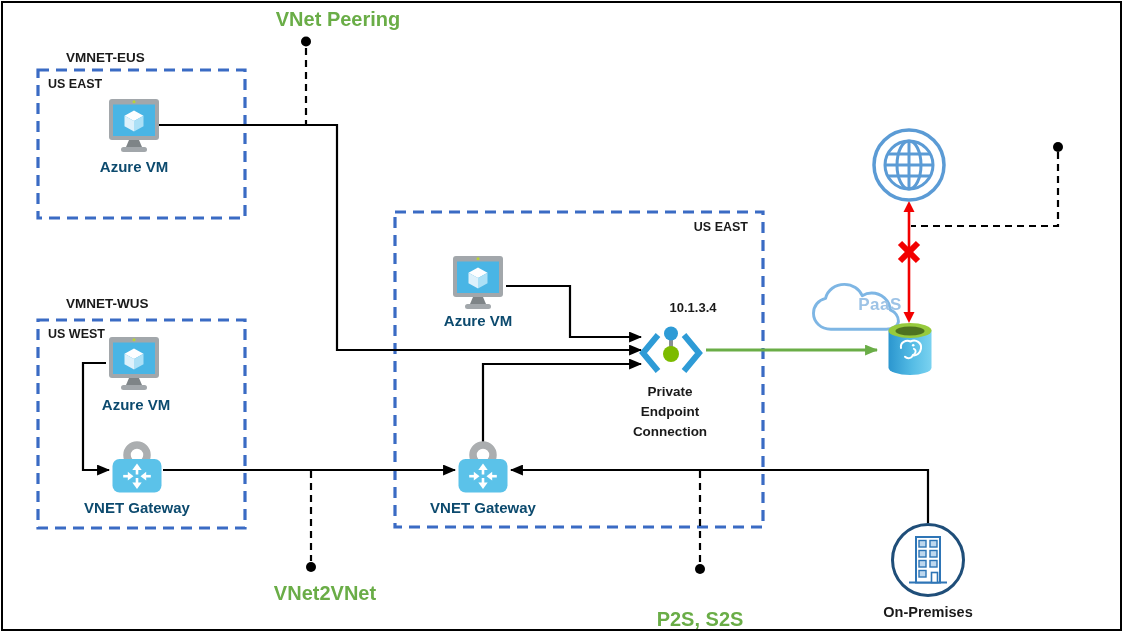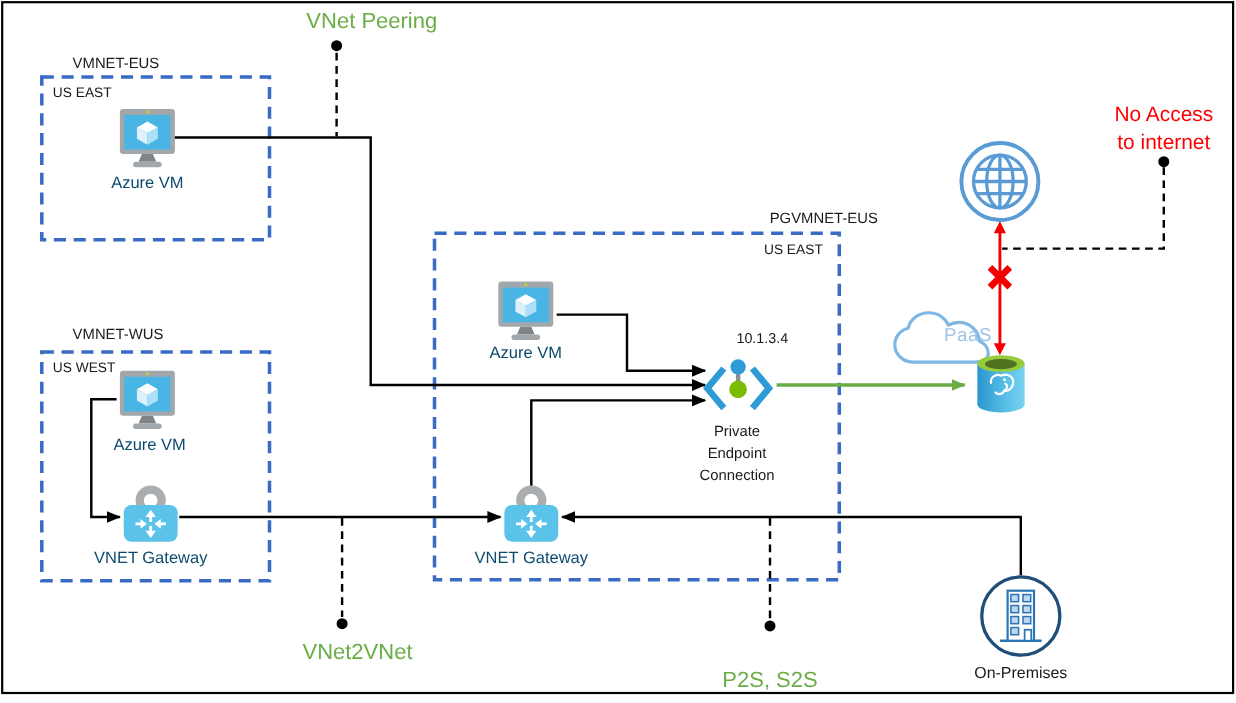--- a/index.html
+++ b/index.html
@@ -2,21 +2,21 @@
 <html><head>
 <meta charset="utf-8">
 <style>
   html,body{margin:0;padding:0;background:#fff;}
   .canvas{
     position:relative;width:1124px;height:639px;background:#fff;overflow:hidden;
     font-family:"Liberation Sans","DejaVu Sans",sans-serif;
   }
   .abs{position:absolute;}
   svg{display:block;}
-  .lbl{position:absolute;white-space:nowrap;font-weight:400;color:#1a1a1a;}
+  .lbl{position:absolute;white-space:nowrap;font-weight:700;color:#1a1a1a;}
   .lbl.center{transform:translateX(-50%);text-align:center;}
   .green-lbl{color:#6AAD47;font-size:20px;}
   .red-lbl{color:#FF0000;font-size:19px;line-height:25px;text-align:center;transform:translateX(-50%);}
   .box-name{font-size:13.5px;margin-left:28px;}
   .region{font-size:12.5px;}
   .icon-lbl{color:#0c4a6e;font-size:15px;}
   .ip-lbl{font-size:13px;margin-left:23px;}
   .pe-lbl{font-size:13.5px;line-height:20px;text-align:center;transform:translateX(-50%);}
   .paas-lbl{color:#9DC3E6;font-size:17px;letter-spacing:.5px;}
   .onprem-lbl{font-size:14.5px;}
@@ -118,21 +118,20 @@
       <polygon points="26,49 21.3,42.5 30.7,42.5" fill="#fff"></polygon>
         <rect x="24.7" y="38" width="2.6" height="5" fill="#fff"></rect>
       <polygon points="22.5,36.2 16.8,31.8 16.8,40.6" fill="#fff"></polygon>
         <rect x="12.2" y="34.9" width="5" height="2.6" fill="#fff"></rect>
       <polygon points="29.5,36.2 35.2,31.8 35.2,40.6" fill="#fff"></polygon>
         <rect x="34.8" y="34.9" width="5" height="2.6" fill="#fff"></rect>
     </svg>
   </div>
   <div class="lbl center icon-lbl" style="left:137px;top:499px;">VNET Gateway</div>
 
-  <div class="lbl box-name right-align" style="left:570px;top:191px;width:200px;">PGVMNET-EUS</div>
   <div class="lbl region right-align" style="left:548px;top:220px;width:200px;">US EAST</div>
 
   <div class="abs" style="left:450px;top:254px;">
     <svg width="56" height="58" viewBox="0 0 56 58">
       <rect x="3" y="2" width="50" height="41" rx="3" fill="#A2A7AB"></rect>
       <circle cx="28" cy="4.8" r="1.5" fill="#B9D435"></circle>
       <rect x="7" y="7.5" width="42" height="31.5" fill="#49B5E5"></rect>
       <polygon points="28,13.5 37.5,18.8 28,24 18.5,18.8" fill="#FDFEFF"></polygon>
       <polygon points="18.5,18.8 28,24 28,34.5 18.5,29.2" fill="#DDF1FB"></polygon>
       <polygon points="37.5,18.8 28,24 28,34.5 37.5,29.2" fill="#ACE0F6"></polygon>
@@ -171,24 +170,20 @@
   <div class="lbl pe-lbl" style="left:670px;top:382px;">
     <span style="display:block;">Private</span>
     <span style="display:block;">Endpoint</span>
     <span style="display:block;">Connection</span>
   </div>
 
   <div class="lbl center green-lbl" style="left:338px;top:8px;">VNet Peering</div>
   <div class="lbl center green-lbl" style="left:325px;top:582px;">VNet2VNet</div>
   <div class="lbl center green-lbl" style="left:700px;top:608px;">P2S, S2S</div>
 
-  <div class="lbl red-lbl" style="left:1058px;top:92px;">
-    <span style="display:block;">No Access</span>
-    <span style="display:block;">to internet</span>
-  </div>
 
   <div class="abs" style="left:871px;top:127px;">
     <svg width="76" height="76" viewBox="0 0 76 76">
       <circle cx="38" cy="38" r="35" fill="#fff" stroke="#5B9BD5" stroke-width="3.5"></circle>
       <circle cx="38" cy="38" r="24" fill="none" stroke="#5B9BD5" stroke-width="3"></circle>
       <line x1="38" y1="14" x2="38" y2="62" stroke="#5B9BD5" stroke-width="3"></line>
       <ellipse cx="38" cy="38" rx="12" ry="24" fill="none" stroke="#5B9BD5" stroke-width="3"></ellipse>
       <line x1="16.7" y1="27" x2="59.3" y2="27" stroke="#5B9BD5" stroke-width="3"></line>
       <line x1="14" y1="38" x2="62" y2="38" stroke="#5B9BD5" stroke-width="3"></line>
       <line x1="16.7" y1="49" x2="59.3" y2="49" stroke="#5B9BD5" stroke-width="3"></line>

